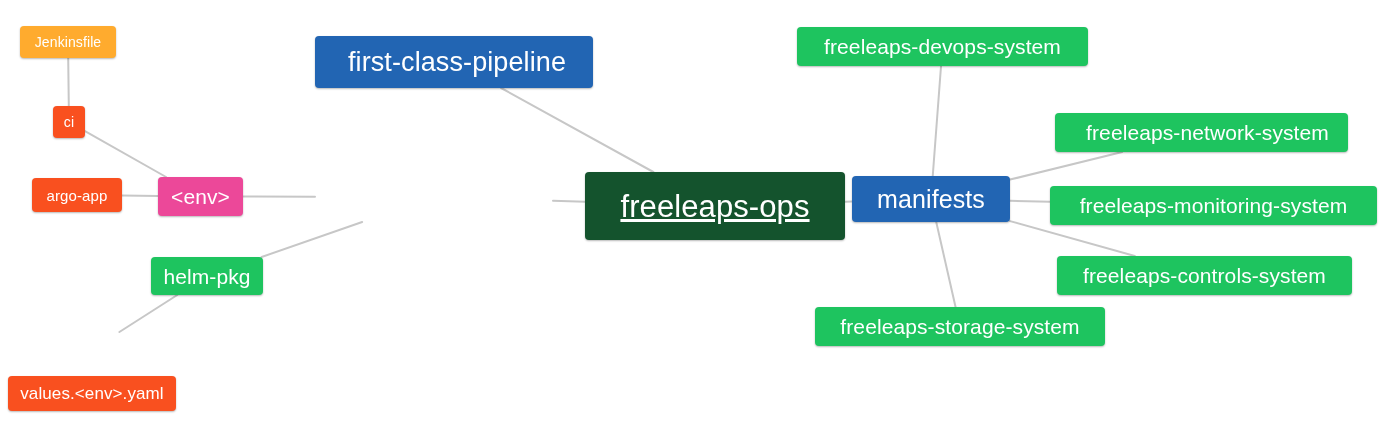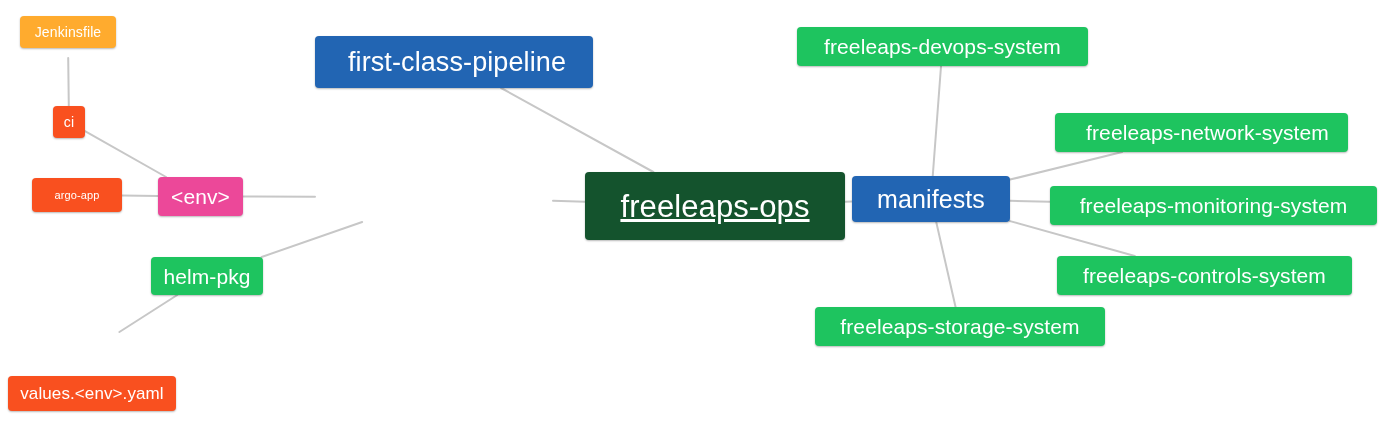--- a/index.html
+++ b/index.html
@@ -96,25 +96,25 @@
     </div>
 
   <div class="node node-green" style="left: 151px; top: 257px; width: 112px; height: 38px; font-size: 21px; background: rgb(30, 196, 95);">
       <span>helm-pkg</span>
     </div>
 
   <div class="node node-red" style="left: 53px; top: 106px; width: 32px; height: 32px; font-size: 14px; background: rgb(249, 80, 31);">
       <span>ci</span>
     </div>
 
-  <div class="node node-orange" style="left: 20px; top: 16px; width: 96px; height: 32px; font-size: 14px; background: rgb(255, 171, 46);">
+  <div class="node node-orange" style="left: 20px; top: 26px; width: 96px; height: 32px; font-size: 14px; background: rgb(255, 171, 46);">
       <span>Jenkinsfile</span>
     </div>
 
-  <div class="node node-red" style="left: 32px; top: 178px; width: 90px; height: 34px; font-size: 11px; background: rgb(249, 80, 31);">
+  <div class="node node-red" style="left: 32px; top: 178px; width: 90px; height: 34px; font-size: 15px; background: rgb(249, 80, 31);">
       <span>argo-app</span>
     </div>
 
   <div class="node node-red" style="left: 8px; top: 332px; width: 168px; height: 35px; font-size: 17px; background: rgb(249, 80, 31); margin-top: 44px;">
       <span>values.&lt;env&gt;.yaml</span>
     </div>
 
   <div class="node node-green" style="left: 797px; top: 27px; width: 291px; height: 39px; font-size: 21px; background: rgb(30, 196, 95);">
       <span>freeleaps-devops-system</span>
     </div>

